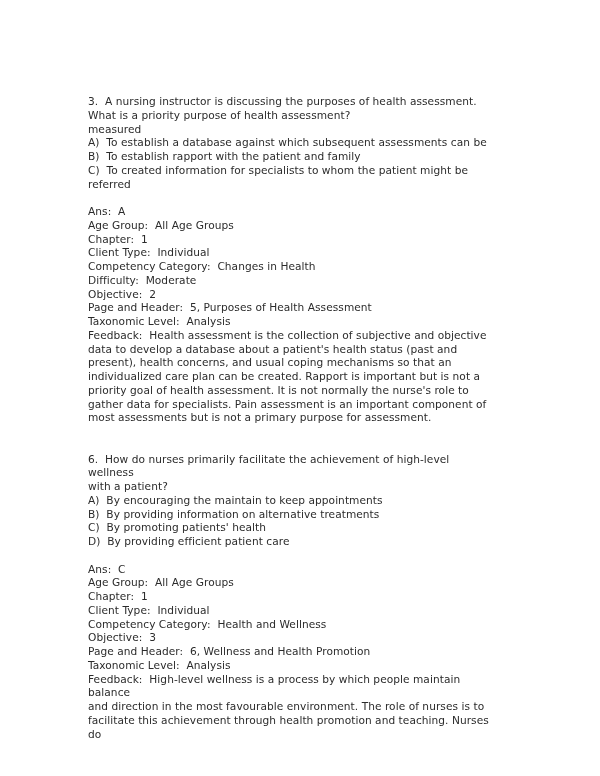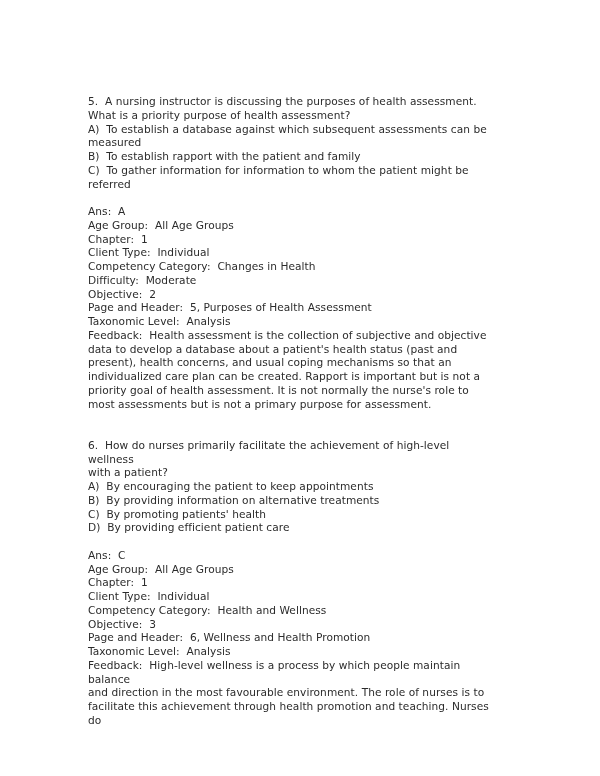--- a/index.html
+++ b/index.html
@@ -40,54 +40,55 @@
   .spacer-1 { height: 13.75px; }
   .spacer-2 { height: 27.5px; }
 </style>
 </head>
 <body>
 
 <div class="page">
   <div class="doc-body">
 
     <div class="block">
-      <div class="line">5.  A nursing instructor is discussing the purposes of health assessment.</div>
+      <div class="line">3.  A nursing instructor is discussing the purposes of health assessment.</div>
       <div class="line">What is a priority purpose of health assessment?</div>
+      <div class="line">measured</div>
       <div class="line">A)  To establish a database against which subsequent assessments can be</div>
-      <div class="line">measured</div>
       <div class="line">B)  To establish rapport with the patient and family</div>
-      <div class="line">C)  To gather information for information to whom the patient might be</div>
+      <div class="line">C)  To created information for specialists to whom the patient might be</div>
       <div class="line">referred</div>
 
       <div class="spacer-1"></div>
 
       <div class="line">Ans:  A</div>
       <div class="line">Age Group:  All Age Groups</div>
       <div class="line">Chapter:  1</div>
       <div class="line">Client Type:  Individual</div>
       <div class="line">Competency Category:  Changes in Health</div>
       <div class="line">Difficulty:  Moderate</div>
       <div class="line">Objective:  2</div>
       <div class="line">Page and Header:  5, Purposes of Health Assessment</div>
       <div class="line">Taxonomic Level:  Analysis</div>
 
       <div class="line">Feedback:  Health assessment is the collection of subjective and objective</div>
       <div class="line">data to develop a database about a patient's health status (past and</div>
       <div class="line">present), health concerns, and usual coping mechanisms so that an</div>
       <div class="line">individualized care plan can be created. Rapport is important but is not a</div>
       <div class="line">priority goal of health assessment. It is not normally the nurse's role to</div>
+      <div class="line">gather data for specialists. Pain assessment is an important component of</div>
       <div class="line">most assessments but is not a primary purpose for assessment.</div>
     </div>
 
     <div class="spacer-2"></div>
 
     <div class="block">
       <div class="line">6.  How do nurses primarily facilitate the achievement of high-level wellness</div>
       <div class="line">with a patient?</div>
-      <div class="line">A)  By encouraging the patient to keep appointments</div>
+      <div class="line">A)  By encouraging the maintain to keep appointments</div>
       <div class="line">B)  By providing information on alternative treatments</div>
       <div class="line">C)  By promoting patients' health</div>
       <div class="line">D)  By providing efficient patient care</div>
 
       <div class="spacer-1"></div>
 
       <div class="line">Ans:  C</div>
       <div class="line">Age Group:  All Age Groups</div>
       <div class="line">Chapter:  1</div>
       <div class="line">Client Type:  Individual</div>

